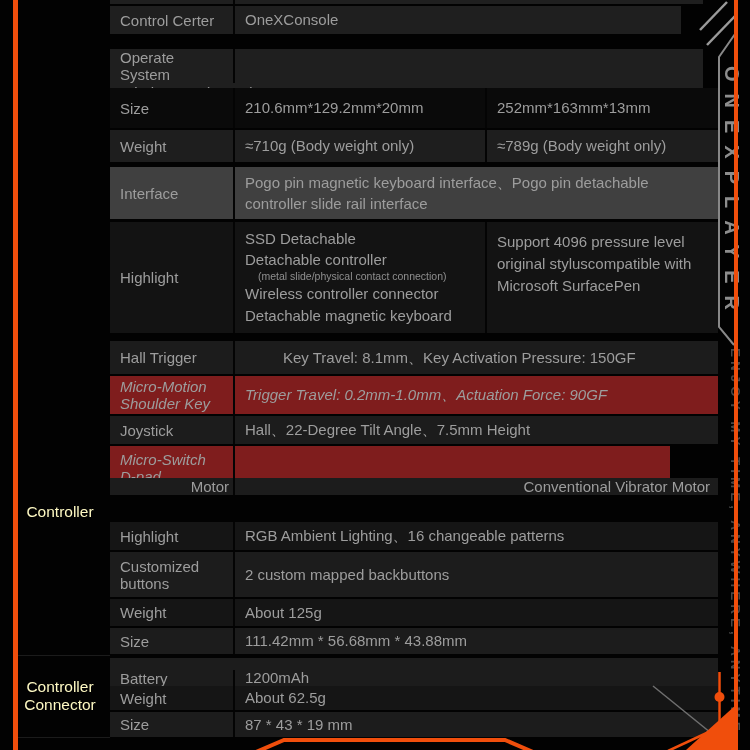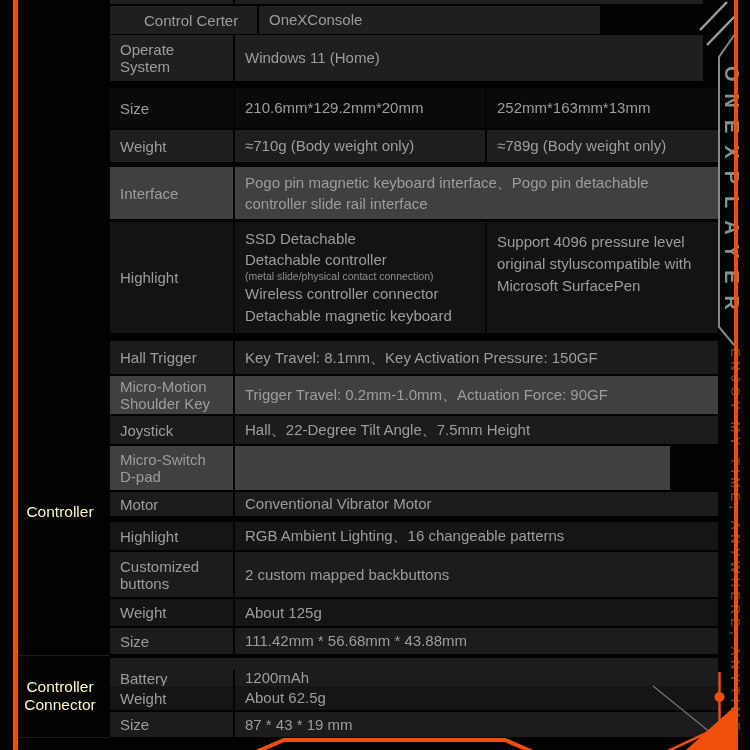--- a/index.html
+++ b/index.html
@@ -13,25 +13,25 @@
   .row{position:absolute;left:110px;display:flex;z-index:1;box-sizing:border-box;}
   .lbl{width:125px;flex:none;box-sizing:border-box;padding-left:10px;padding-right:4px;
        display:flex;flex-direction:column;justify-content:center;
        color:#9d9d9d;font-size:15px;line-height:17px;border-right:2px solid #040404;}
   .val{flex:1;box-sizing:border-box;padding-left:10px;padding-right:8px;
        display:flex;flex-direction:column;justify-content:center;
        color:#9d9d9d;font-size:15px;line-height:20px;}
   .val.col1{width:252px;flex:none;border-right:2px solid #040404;}
   .val.top{justify-content:flex-start;padding-top:9px;}
   .hl-line{line-height:22px;}
-  .hl-sub{font-size:10.5px;line-height:13px;color:#8f8f8f;}
+  .hl-sub{font-size:10.5px;line-height:13px;color:#8f8f8f;margin-left:13px;}
   
   .bg-pane{background:#1f1f1f;} .bg-black{background:#0a0a0a;} .bg-lt{background:#1e1e1e;}
   .bg-dk{background:#404040;} .bg-mid{background:#131313;}
-  .bg-a{background:#1c1c1c;} .bg-b{background:#404040;} .bg-c{background:#151515;}
+  .bg-a{background:#1c1c1c;} .bg-b{background:#7f1d1d;font-style:italic;} .bg-c{background:#151515;}
   
   .side-label{position:absolute;left:10px;width:100px;text-align:center;z-index:2;
               color:#fef9c3;font-size:15.5px;line-height:18px;}
   .side-div{position:absolute;left:18px;width:92px;height:1px;background:#1b1b1b;z-index:2;}
   
   .brand-v{position:absolute;left:717px;top:66px;width:26px;height:286px;z-index:3;
            writing-mode:vertical-rl;color:#8d8d8d;font-weight:bold;font-size:20px;
            letter-spacing:12px;white-space:nowrap;overflow:hidden;}
   .tag-v{position:absolute;left:721px;top:348px;width:22px;height:402px;z-index:3;
          writing-mode:vertical-rl;color:#474747;font-weight:bold;font-size:13.5px;
@@ -41,30 +41,30 @@
 </head>
 <body>
 
 <div class="stage">
 
   <div class="row bg-pane" style="top:0;height:4px;width:593px;">
     <div class="lbl"></div>
     <div class="val"></div>
   </div>
 
-  <div class="row bg-pane" style="top:6px;height:28px;width:490px;padding-left:24px;">
+  <div class="row bg-pane" style="top:6px;height:28px;width:571px;">
     <div class="lbl">
         <span>Control Certer</span>
       </div>
     <div class="val">
         <span>OneXConsole</span>
       </div>
   </div>
 
-  <div class="row bg-pane" style="top:35px;height:46px;width:593px;">
+  <div class="row bg-pane" style="top:49px;height:46px;width:593px;flex-direction:column;">
     <div class="lbl">
       <span>Operate</span>
       <span>System</span>
     </div>
     <div class="val">
         <span>Windows 11 (Home)</span>
       </div>
   </div>
 
   <div class="row bg-black" style="top:88px;height:40px;width:608px;">
@@ -109,21 +109,21 @@
       <span class="hl-line" style="line-height:20px;">Detachable controller</span>
       <span class="hl-sub">(metal slide/physical contact connection)</span>
       <span class="hl-line">Wireless controller connector</span>
       <span class="hl-line">Detachable magnetic keyboard</span>
     </div>
     <div class="val top" style="line-height:22px;">
         <span>Support 4096 pressure level original styluscompatible with Microsoft SurfacePen</span>
       </div>
   </div>
 
-  <div class="row bg-a" style="top:341px;height:33px;width:608px;">
+  <div class="row bg-a" style="top:341px;height:33px;width:608px;gap:38px;">
     <div class="lbl">
         <span>Hall Trigger</span>
       </div>
     <div class="val">
         <span>Key Travel: 8.1mm、Key Activation Pressure: 150GF</span>
       </div>
   </div>
 
   <div class="row bg-b" style="top:376px;height:38px;width:608px;">
     <div class="lbl">
@@ -144,21 +144,21 @@
       </div>
   </div>
 
   <div class="row bg-b" style="top:446px;height:44px;width:560px;gap:44px;">
     <div class="lbl">
       <span>Micro-Switch</span>
       <span>D-pad</span>
     </div>
   </div>
 
-  <div class="row bg-a" style="top:492px;height:24px;width:608px;">
+  <div class="row bg-a" style="top:478px;height:17px;width:608px;text-align:right;">
     <div class="lbl">
         <span>Motor</span>
       </div>
     <div class="val">
         <span>Conventional Vibrator Motor</span>
       </div>
   </div>
 
   <div class="row bg-c" style="top:522px;height:28px;width:608px;">
     <div class="lbl">

